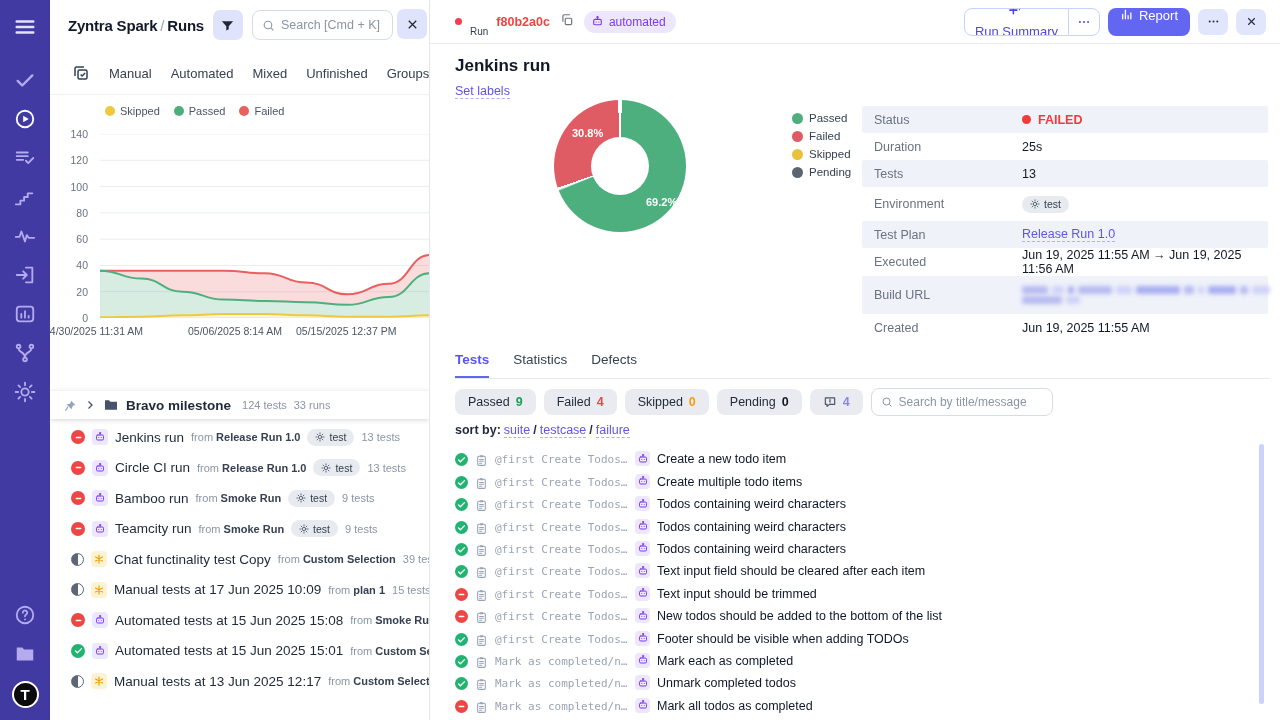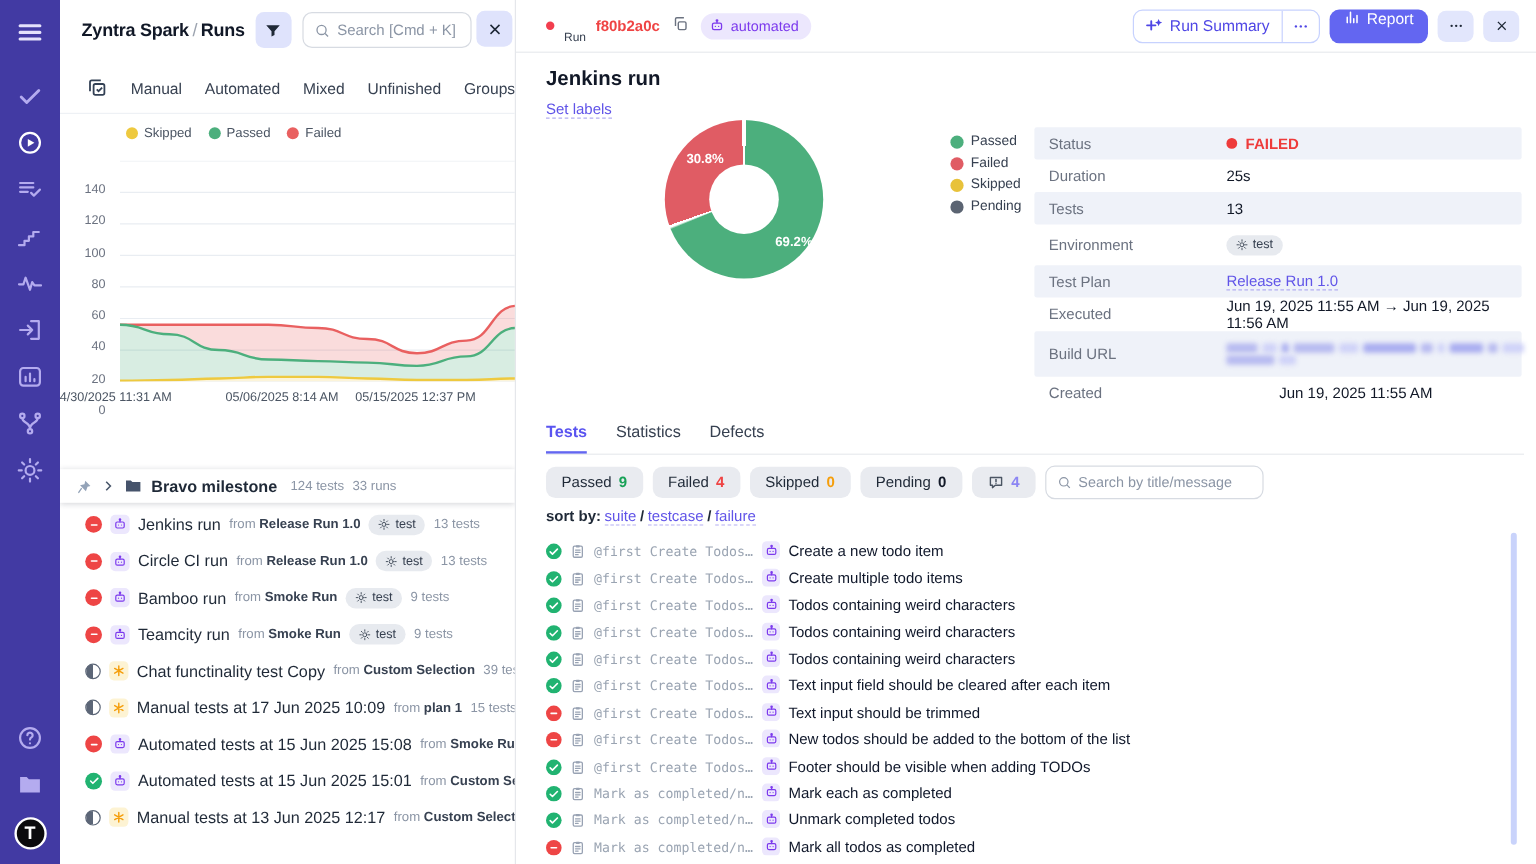--- a/index.html
+++ b/index.html
@@ -32,21 +32,21 @@
   .lp-tabs { display:flex; align-items:center; gap:19px; padding:24px 10px 12px 22px; border-bottom:1px solid #eef1f5; }
   .lp-tabs .sel-ic { width:18px; height:18px; color:#334155; flex:none; }
   .lp-tabs .tab { font-size:13px; color:#374151; cursor:pointer; white-space:nowrap; }
 
   
   .chart { position:relative; height:292px; }
   .legend { position:absolute; top:10px; left:55px; display:flex; gap:14px; font-size:11px; color:#4b5563; }
   .legend .li { display:flex; align-items:center; gap:5px; }
   .legend .dot { width:10px; height:10px; border-radius:50%; }
   .ylabels { position:absolute; left:0; top:39px; width:44px; height:184px; }
-  .ylabels span { position:absolute; right:6px; font-size:10.5px; color:#6b7280; transform:translateY(-50%);margin-top:24px; }
+  .ylabels span { position:absolute; right:6px; font-size:10.5px; color:#6b7280; transform:translateY(-50%); }
   .plotwrap { position:absolute; left:50px; top:39px; width:330px; height:184px; }
   .xlabels { position:absolute; left:8px; right:0; top:230px; height:14px; font-size:10.5px; color:#4b5563; }
   .xlabels span { position:absolute; white-space:nowrap; }
 
   
   .pinned-row { position:relative; z-index:2; display:flex; align-items:center; gap:7px; height:28px; margin:4px 0 3px; padding:0 12px 0 14px; background:#fff; box-shadow:0 1px 5px rgba(15,23,42,.18); cursor:pointer; }
   .pinned-row .pin { width:13px; height:13px; color:#94a3b8; flex:none; }
   .pinned-row .chev { width:12px; height:12px; color:#475569; flex:none; }
   .pinned-row .fold { width:16px; height:16px; color:#46536b; flex:none; }
   .grp-name { font-size:13.5px; font-weight:600; color:#1f2937; margin-right:4px; }
@@ -74,21 +74,21 @@
   .rp-topbar { height:44px; border-bottom:1px solid #e8eaee; display:flex; align-items:center; padding:0 14px 0 25px; gap:8px; }
   .run-dot { width:7px; height:7px; border-radius:50%; background:#f23e4e; flex:none; }
   .run-label { font-size:10px; color:#374151;margin-top:20px; }
   .run-id { font-size:12.5px; font-weight:bold; color:#ef4444; }
   .copy-btn { background:none; border:none; color:#6b7280; width:18px; height:18px; cursor:pointer; padding:0; }
   .copy-btn svg { width:14px; height:14px; }
   .auto-badge { display:inline-flex; align-items:center; gap:5px; background:#ece7fd; color:#7c3aed; border-radius:12px; height:22px; padding:0 10px 0 7px; font-size:12px; cursor:pointer; }
   .auto-badge svg { width:13px; height:13px; }
   .tb-spacer { flex:1; }
   .btn-split { display:flex; align-items:center; height:28px; border:1px solid #c7d2fe; border-radius:8px; color:#4f46e5; background:#fff; overflow:hidden; }
-  .btn-split .main { display:flex; align-items:center; gap:6px; padding:0 10px; font-size:13px; cursor:pointer; }
+  .btn-split .main { display:flex; align-items:center; gap:6px; padding:0 10px; font-size:13px; cursor:pointer;flex-direction:column; }
   .btn-split .main svg { width:14px; height:14px; }
   .btn-split .divider { width:1px; height:100%; background:#c7d2fe; }
   .btn-split .more { padding:0 8px; cursor:pointer; display:flex; align-items:center; }
   .btn-split .more svg { width:14px; height:14px; }
   .btn-report { display:flex; align-items:flex-start; gap:6px; height:28px; padding:0 12px; background:#6366f1; color:#fff; border:none; border-radius:8px; font-size:13px; cursor:pointer; }
   .btn-report svg { width:13px; height:13px; }
   .btn-lite { width:30px; height:26px; border:none; border-radius:7px; background:#e2e6fc; color:#1f2937; display:flex; align-items:center; justify-content:center; cursor:pointer; }
   .btn-lite svg { width:13px; height:13px; }
 
   .rp-title { position:absolute; left:25px; top:56px; font-size:17px; font-weight:bold; color:#111827; }
@@ -609,21 +609,21 @@
                 <i style="width:8px;background:#b7baf0"></i>
                 <i style="width:18px;background:#cfd2f8"></i>
               </span>
               <span class="blurline">
                 <i style="width:40px;background:#b7baf0"></i>
                 <i style="width:14px;background:#cfd2f8"></i>
               </span>
             </span>
           </span>
         </div>
-        <div class="drow" style="min-height: 27px; gap: 44px;">
+        <div class="drow" style="min-height: 27px;">
           <span class="dlabel">Created</span>
           <span class="dvalue">
             <span>Jun 19, 2025 11:55 AM</span>
           </span>
         </div>
       </div>
 
     <div class="rp-tabs" id="rp-tabs">
         <span class="tab active">Tests</span>
         <span class="tab">Statistics</span>

